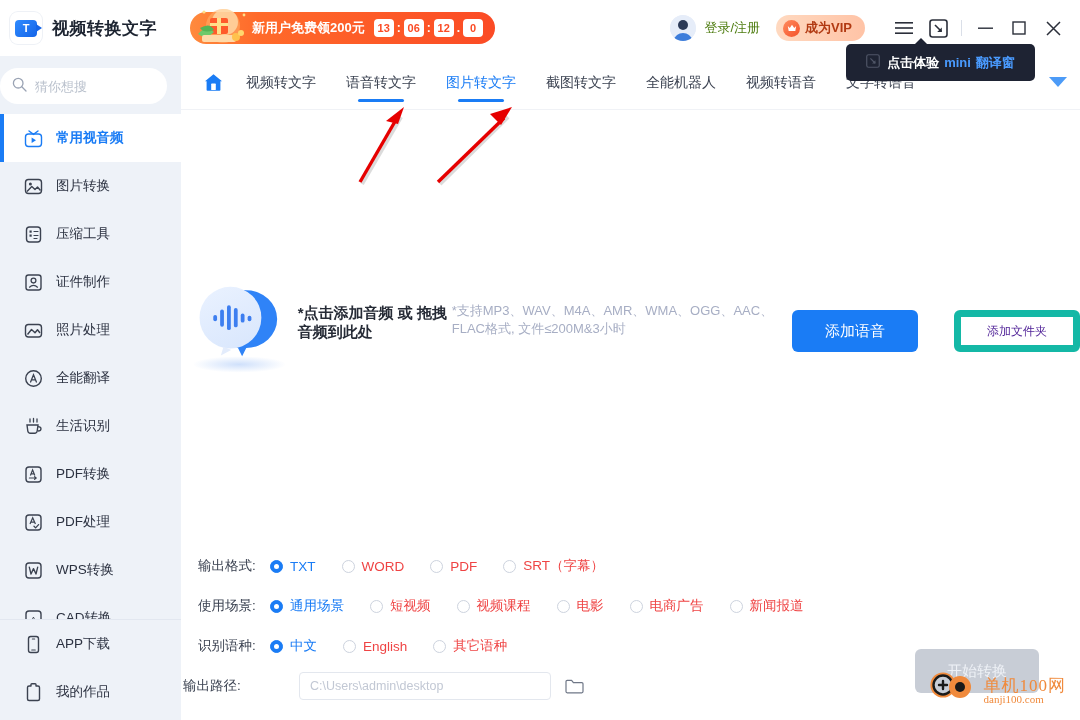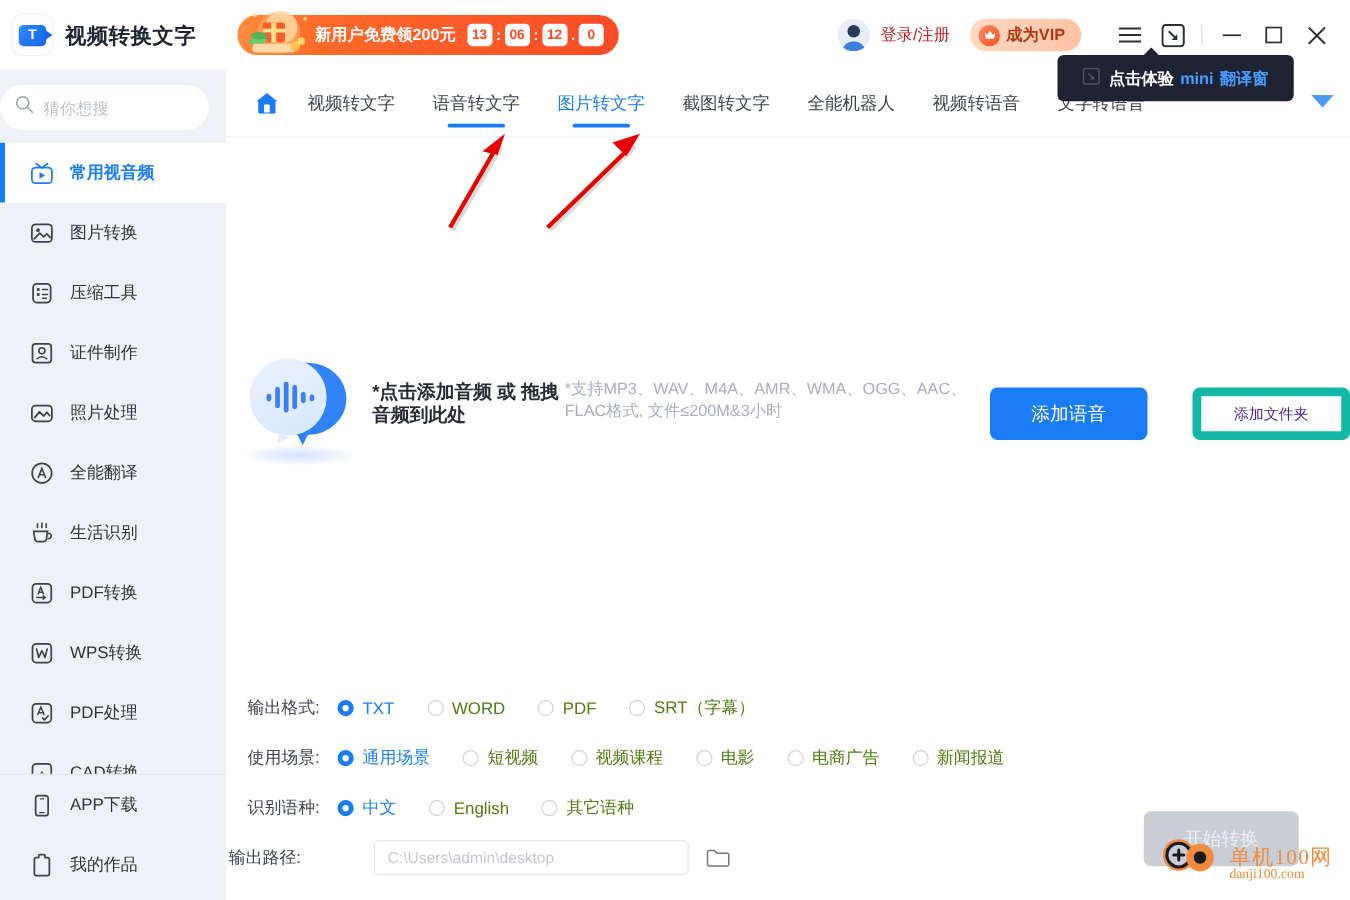--- a/index.html
+++ b/index.html
@@ -110,21 +110,21 @@
     margin-right: 16px;
     cursor: pointer;
   }
   .avatar {
     width: 26px; height: 26px;
     border-radius: 50%;
     background: #e9eef8;
     overflow: hidden;
     position: relative;
   }
-  .account-label { font-size: 13px; color: #b91c1c; }
+  .account-label { font-size: 13px; color: #4d7c0f; }
 
   .vip-btn {
     display: flex; align-items: center; gap: 5px;
     height: 26px;
     padding: 0 13px 0 7px;
     border-radius: 13px;
     background: linear-gradient(90deg,#ffd9c0,#ffc3a6);
     color: #b23a12;
     font-size: 13px;
     font-weight: bold;
@@ -304,21 +304,21 @@
     align-items: center;
     height: 40px;
     padding-left: 17px;
     font-size: 13.5px;
   }
   .opt-label { color: #3c4352; width: 72px; flex: 0 0 72px; }
   .radio {
     display: flex; align-items: center; gap: 7px;
     margin-right: 26px;
     cursor: pointer;
-    color: #4d7c0f;
+    color: #ef4444;
   }
   .radio .dot {
     width: 13px; height: 13px; border-radius: 50%;
     border: 1px solid #cdd3de;
     background: #fff;
     display: flex; align-items: center; justify-content: center;
     flex: 0 0 13px;
   }
   .radio.on .dot { border-color: #1a7cf5; background: #1a7cf5; }
   .radio.on .dot:after {
@@ -598,35 +598,35 @@
               <path d="M6.4 14 L13 14 M11.6 12.6 L13.2 14 L11.6 15.4" fill="none" stroke="#3b4250" stroke-width="1.2" stroke-linecap="round" stroke-linejoin="round"></path>
             </svg>
           </span>
           <span>PDF转换</span>
         </div>
 
         <div class="side-item">
           <span class="side-ic">
             <svg width="21" height="21" viewBox="0 0 21 21">
               <rect x="3" y="3" width="15" height="15" rx="3" fill="none" stroke="#3b4250" stroke-width="1.4"></rect>
-              <path d="M6.3 7.2 L8 14 L10.5 8.6 L13 14 L14.7 7.2" fill="none" stroke="#3b4250" stroke-width="1.35" stroke-linejoin="round" stroke-linecap="round"></path>
-            </svg>
-          </span>
-          <span>WPS转换</span>
-        </div>
-
-        <div class="side-item">
-          <span class="side-ic">
-            <svg width="21" height="21" viewBox="0 0 21 21">
-              <rect x="3" y="3" width="15" height="15" rx="3" fill="none" stroke="#3b4250" stroke-width="1.4"></rect>
               <path d="M7 12 L9.7 5.8 L12.4 12 M8.1 10.2 L11.3 10.2" fill="none" stroke="#3b4250" stroke-width="1.2"></path>
               <path d="M11 14.3 L12.6 15.9 L15.6 12.6" fill="none" stroke="#3b4250" stroke-width="1.3" stroke-linecap="round" stroke-linejoin="round"></path>
             </svg>
           </span>
           <span>PDF处理</span>
+        </div>
+
+        <div class="side-item">
+          <span class="side-ic">
+            <svg width="21" height="21" viewBox="0 0 21 21">
+              <rect x="3" y="3" width="15" height="15" rx="3" fill="none" stroke="#3b4250" stroke-width="1.4"></rect>
+              <path d="M6.3 7.2 L8 14 L10.5 8.6 L13 14 L14.7 7.2" fill="none" stroke="#3b4250" stroke-width="1.35" stroke-linejoin="round" stroke-linecap="round"></path>
+            </svg>
+          </span>
+          <span>WPS转换</span>
         </div>
 
         <div class="side-item">
           <span class="side-ic">
             <svg width="21" height="21" viewBox="0 0 21 21">
               <rect x="3" y="3" width="15" height="15" rx="3" fill="none" stroke="#3b4250" stroke-width="1.4"></rect>
               <text x="10.5" y="14" font-size="8" text-anchor="middle" fill="#3b4250" font-family="Liberation Sans">A</text>
             </svg>
           </span>
           <span>CAD转换</span>

